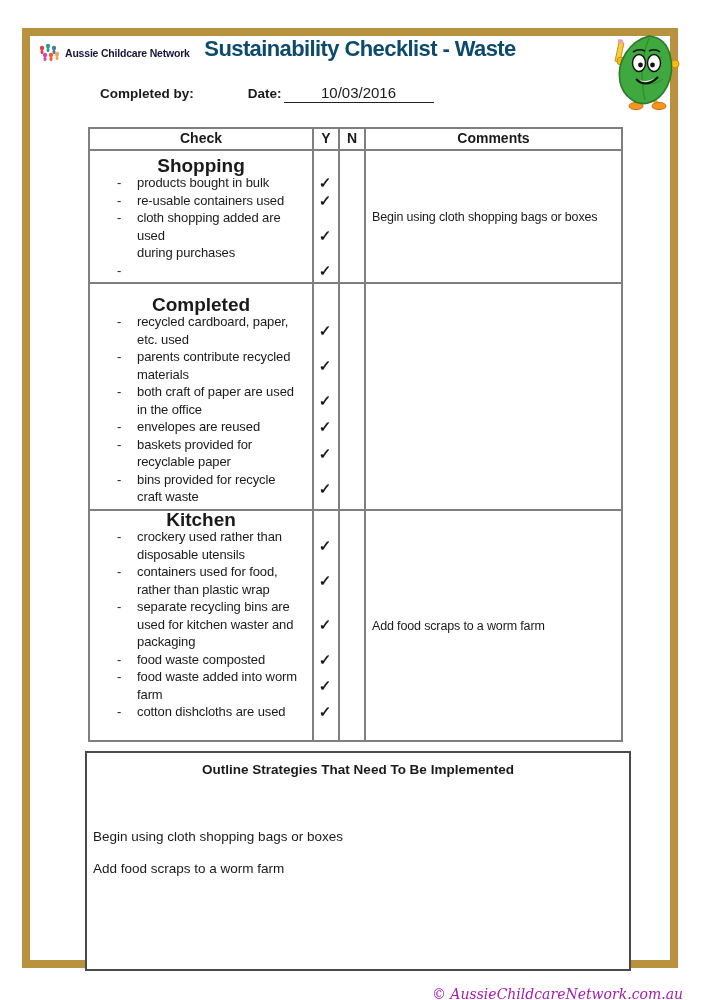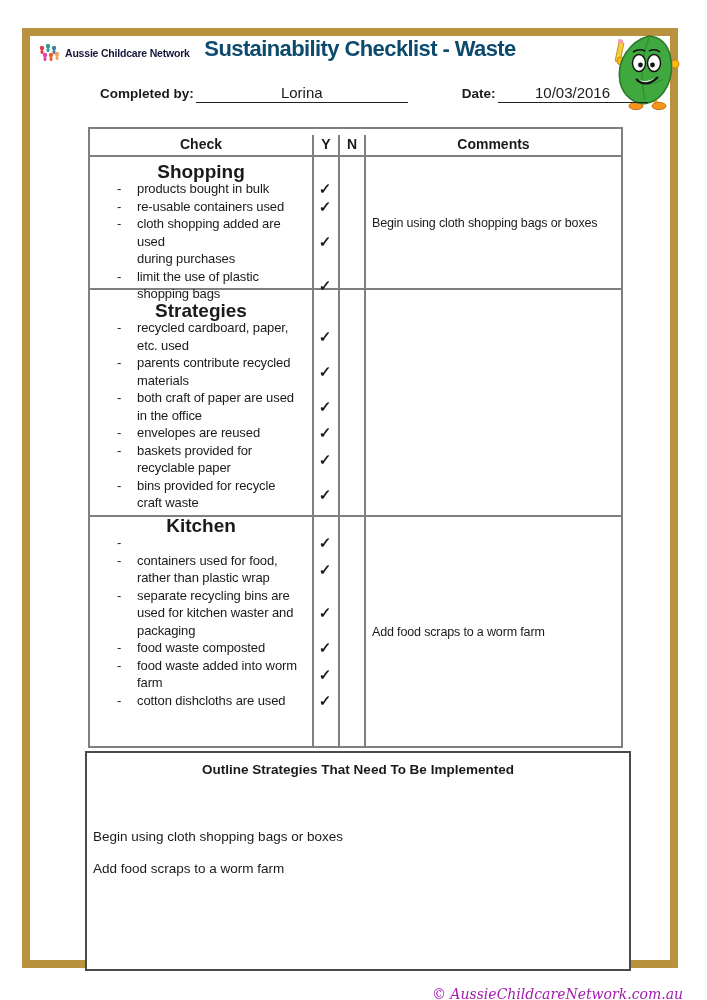--- a/index.html
+++ b/index.html
@@ -28,21 +28,21 @@
 
   
   .table {
     position:absolute; left:88px; top:127px; width:535px;
     border:2px solid #7f7f7f; box-sizing:border-box; background:#fff;
   }
   .thead {
     display:grid; grid-template-columns:222px 26px 26px 1fr;
     border-bottom:2px solid #7f7f7f; font-weight:bold; font-size:14px; text-align:center;
   }
-  .thead > div { padding:1px 0 3px;margin-top:6px; }
+  .thead > div { padding:1px 0 3px; }
   .thead > div + div { border-left:2px solid #7f7f7f; }
   .section { position:relative; box-sizing:border-box; }
   .section:nth-child(2) { height:133px; border-bottom:2px solid #7f7f7f; padding-top:6px; }
   .section:nth-child(3) { height:227px; border-bottom:2px solid #7f7f7f; padding-top:12px; }
   .section:nth-child(4) { height:229px; }
   .vline { position:absolute; top:0; bottom:0; width:2px; background:#7f7f7f; }
   .heading { width:222px; text-align:center; font-weight:bold; font-size:19px; line-height:17px; }
   .item { display:grid; grid-template-columns:222px 26px; align-items:center; }
   .item-text { display:flex; padding-left:27px; box-sizing:border-box; font-size:13px; line-height:17.5px; letter-spacing:-0.1px; }
   .dash { width:20px; flex:none; }
@@ -120,21 +120,20 @@
     <circle cx="40.5" cy="31" r="2.4" fill="#111"></circle>
     <path d="M21,18 Q27,14 33,17" fill="none" stroke="#111" stroke-width="1.6"></path>
     <path d="M37,17 Q43,14 48,18" fill="none" stroke="#111" stroke-width="1.6"></path>
     <path d="M24,45 Q34,55 46,43" fill="none" stroke="#111" stroke-width="2"></path>
     <path d="M27,46 Q34,51 43,44 Q35,49 27,46 Z" fill="#fff"></path>
   </svg>
 </div>
 
 <div class="byline">
   <span class="lbl">Completed by:</span>
-  <span class="fill-line completed-line">Lorina</span>
   <span class="lbl date-lbl">Date:</span>
   <span class="fill-line date-line">10/03/2016</span>
 </div>
 
 <div class="table" id="checklist-table">
   <div class="thead">
     <div>Check</div>
     <div>Y</div>
     <div>N</div>
     <div>Comments</div>
@@ -163,32 +162,30 @@
         <div class="item-text">
           <span class="dash">-</span>
           <span class="itxt">cloth shopping added are used
 during purchases</span>
         </div>
         <div class="ycell">✓</div>
       </div>
       <div class="item">
         <div class="item-text">
           <span class="dash">-</span>
-          <span class="itxt">limit the use of plastic
-shopping bags</span>
         </div>
         <div class="ycell">✓</div>
       </div>
       <div class="comment">Begin using cloth shopping bags or boxes</div>
     </div>
     <div class="section">
       <div class="vline" style="left: 222px;"></div>
       <div class="vline" style="left: 248px;"></div>
       <div class="vline" style="left: 274px;"></div>
-      <div class="heading">Strategies</div>
+      <div class="heading">Completed</div>
       <div class="item">
         <div class="item-text">
           <span class="dash">-</span>
           <span class="itxt">recycled cardboard, paper,
 etc. used</span>
         </div>
         <div class="ycell">✓</div>
       </div>
       <div class="item">
         <div class="item-text">
@@ -231,20 +228,22 @@
       </div>
     </div>
     <div class="section">
       <div class="vline" style="left: 222px;"></div>
       <div class="vline" style="left: 248px;"></div>
       <div class="vline" style="left: 274px;"></div>
       <div class="heading">Kitchen</div>
       <div class="item">
         <div class="item-text">
           <span class="dash">-</span>
+          <span class="itxt">crockery used rather than
+disposable utensils</span>
         </div>
         <div class="ycell">✓</div>
       </div>
       <div class="item">
         <div class="item-text">
           <span class="dash">-</span>
           <span class="itxt">containers used for food,
 rather than plastic wrap</span>
         </div>
         <div class="ycell">✓</div>

